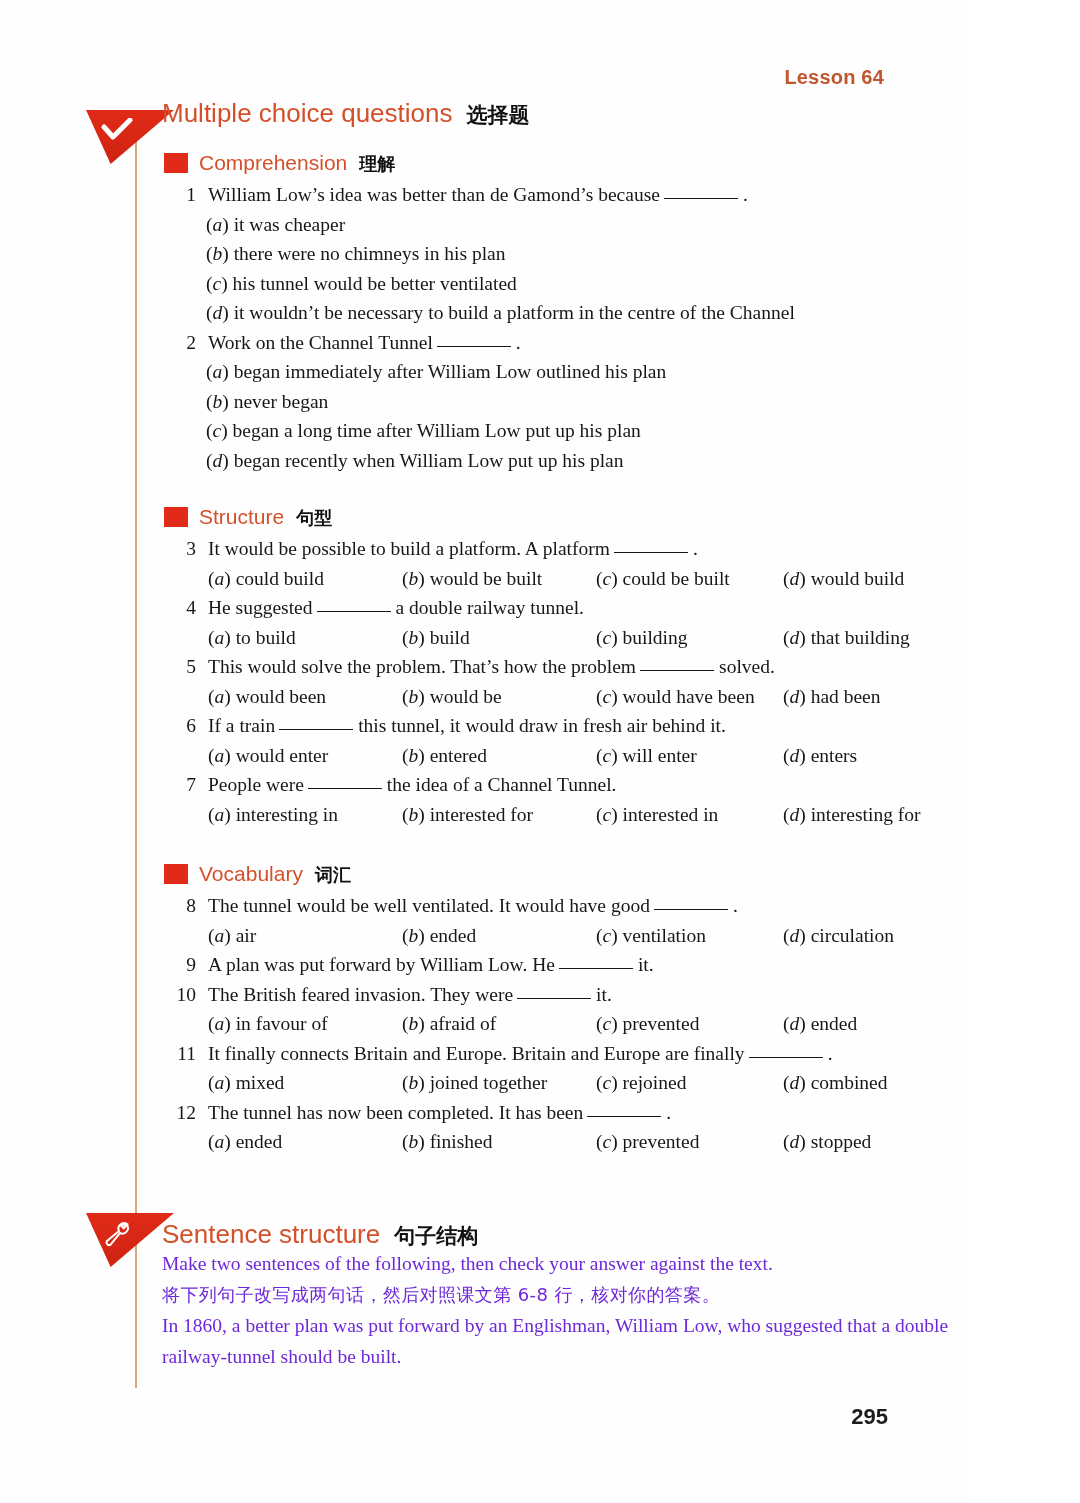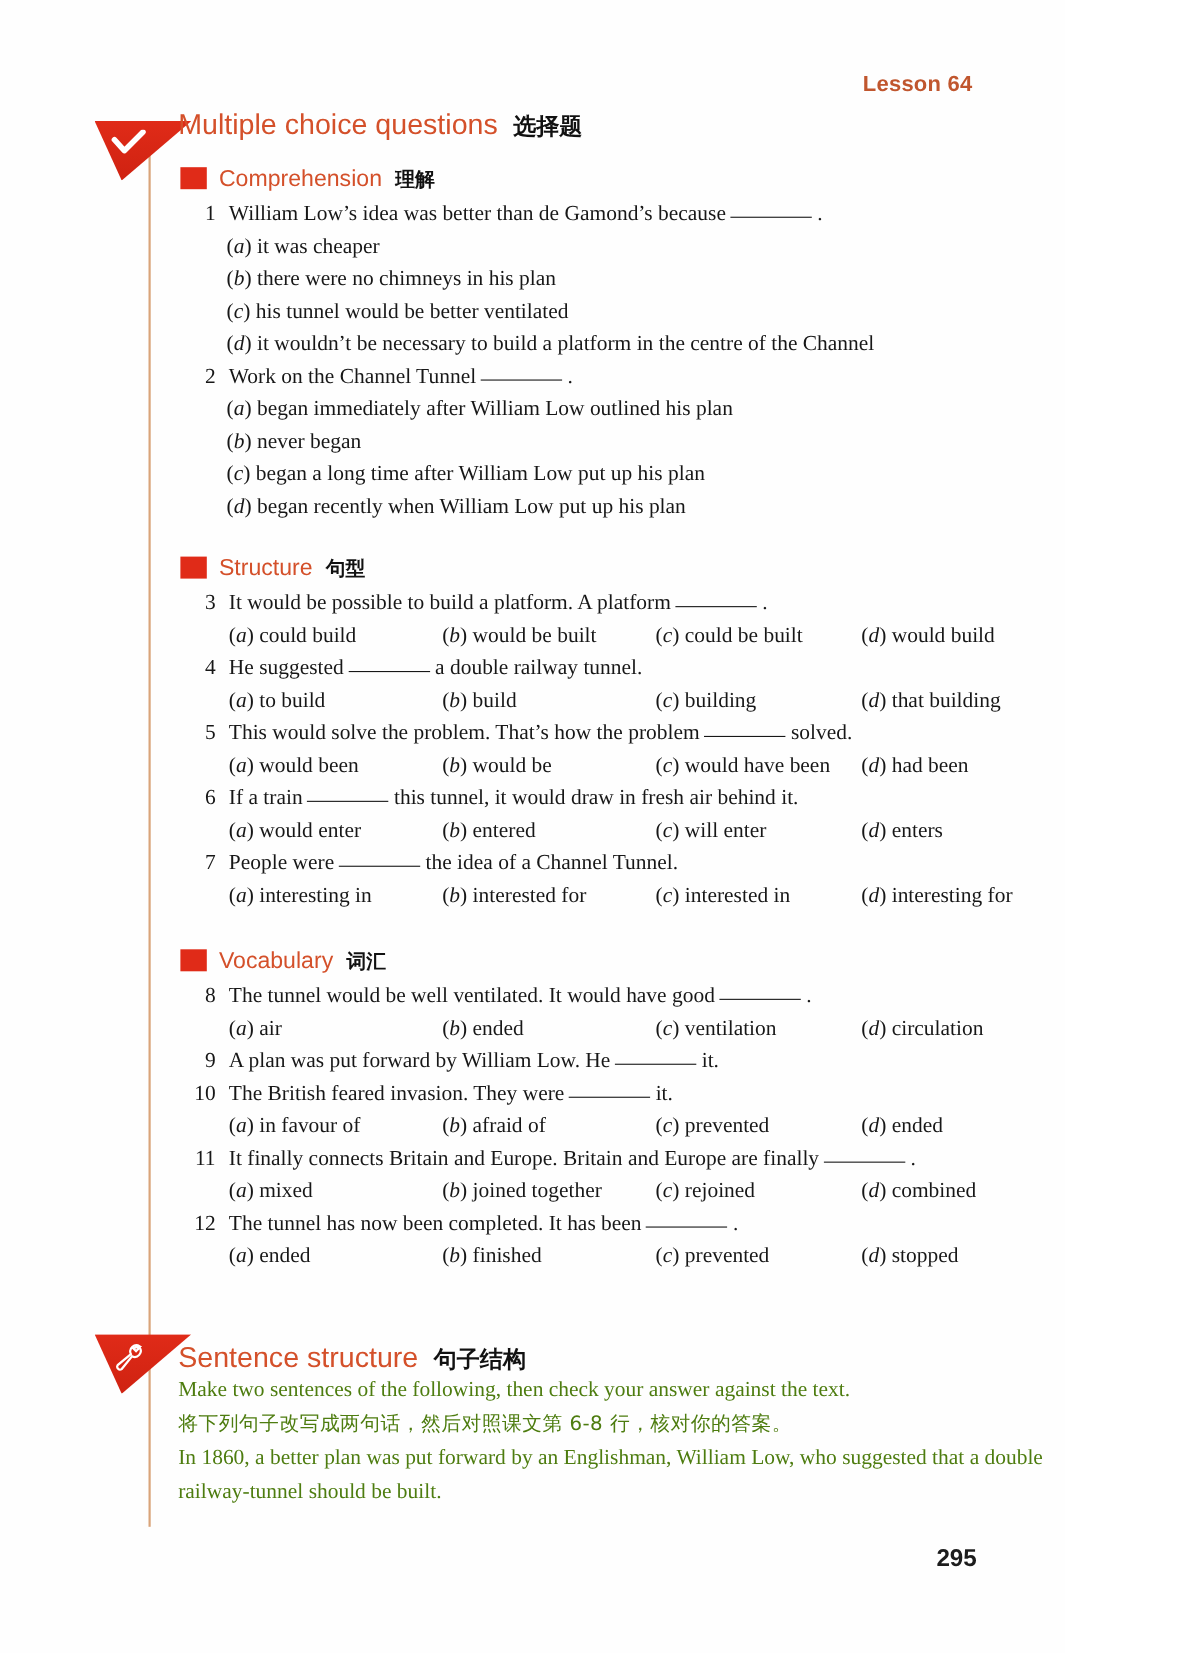--- a/index.html
+++ b/index.html
@@ -163,21 +163,21 @@
   .opts-row .opt.c2 { left: 388px; }
   .opts-row .opt.c3 { left: 575px; }
 
   
   .ss-body {
     position: absolute;
     left: 162px;
     width: 840px;
     font-size: 19.5px;
     line-height: 31px;
-    color: #4d7c0f;
+    color: #6d28d9;
   }
   .ss-body .cn-line {
     font-family: "DejaVu Sans", sans-serif;
     font-size: 18px;
     letter-spacing: 0.4px;
   }
 
   .page-number {
     position: absolute;
     right: 80px;

